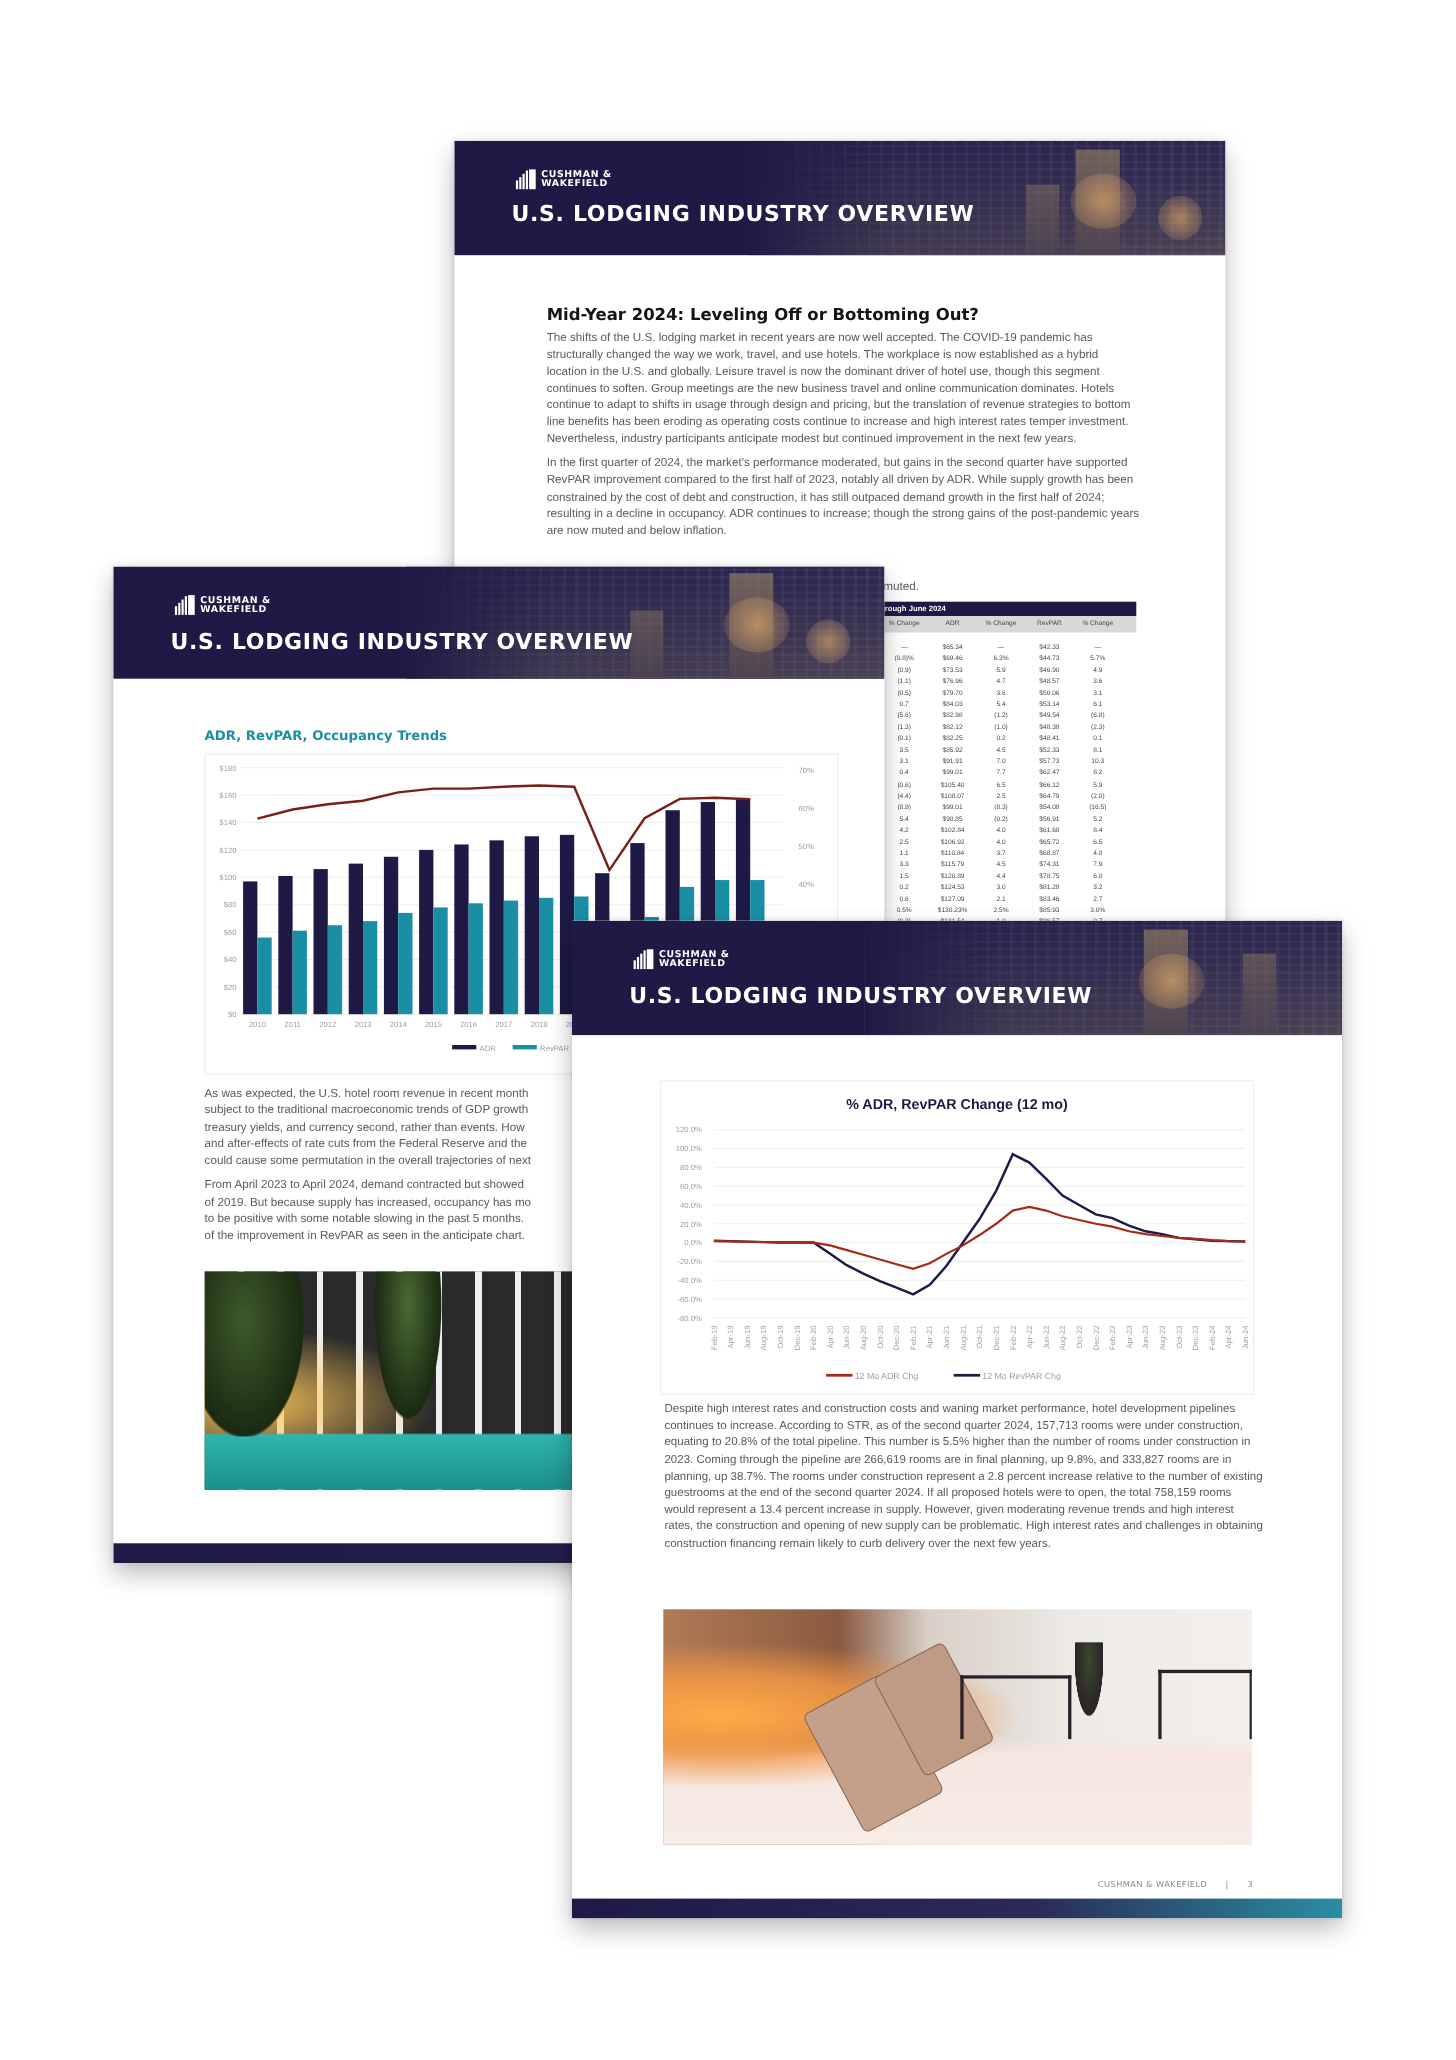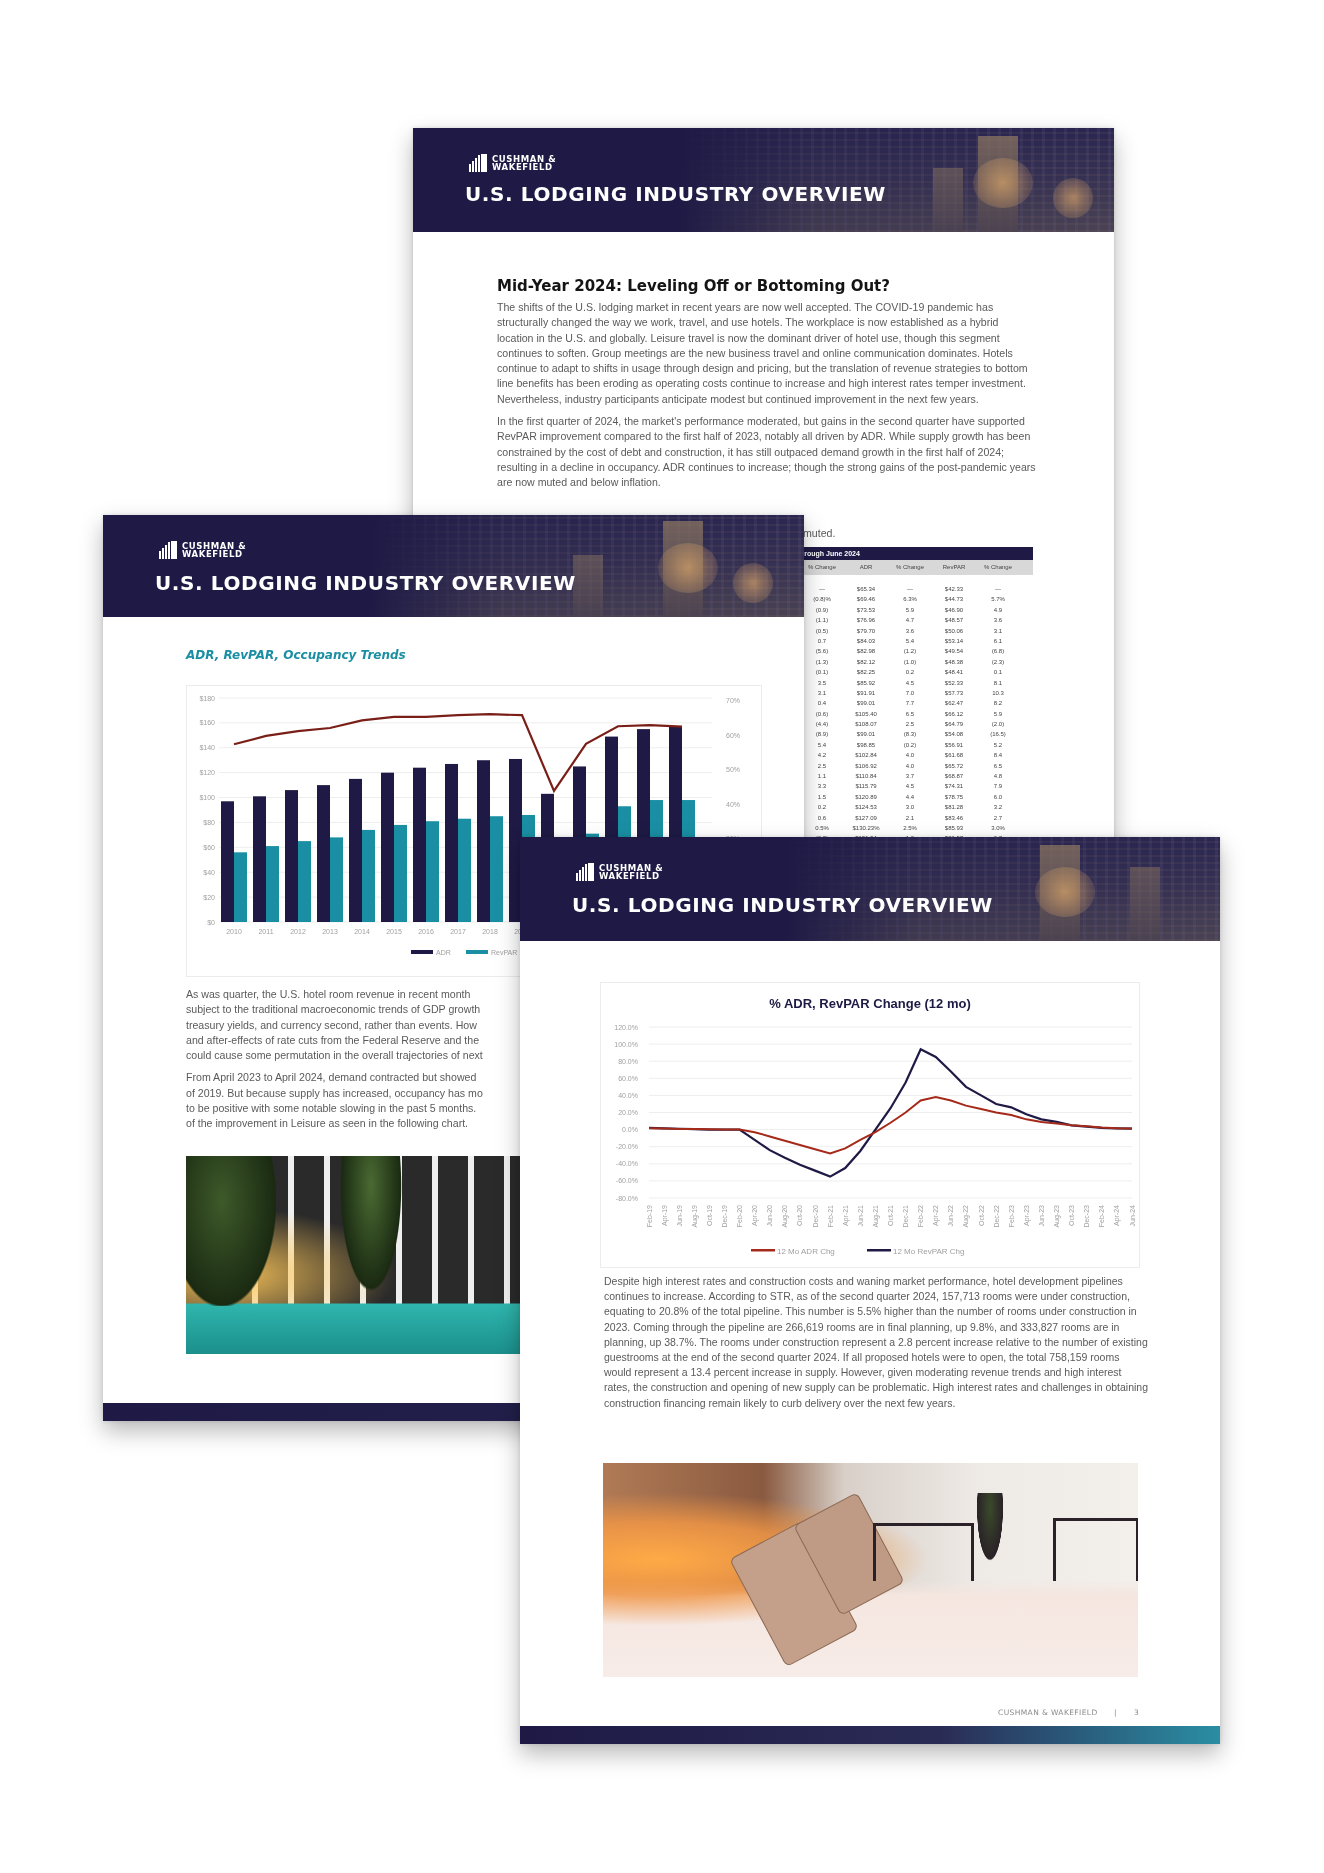--- a/index.html
+++ b/index.html
@@ -313,21 +313,21 @@
           <i style="height:8px"></i>
           <i style="height:11px"></i>
           <i style="height:14px"></i>
           <i style="height:17px"></i>
           <i class="w" style="height:18px"></i>
         </span>
       <span class="txt"><span>CUSHMAN &amp;</span><br><span>WAKEFIELD</span></span>
     </div>
     <div class="htitle" style="left:52px;top:56px;">U.S. LODGING INDUSTRY OVERVIEW</div>
   </div>
-  <div class="teal-title" style="left:83px;top:133px;font-style:italic;">ADR, RevPAR, Occupancy Trends</div>
+  <div class="teal-title" style="left:83px;top:147px;">ADR, RevPAR, Occupancy Trends</div>
   <div class="chartbox" style="left:83px;top:170px;width:574px;height:290px;">
     <svg id="chart1" width="574" height="290">
         <line x1="32" x2="525" y1="236" y2="236" stroke="#eeeeee" stroke-width="1"></line>
         <text x="28" y="238.5" font-size="7" fill="#a0a0a0" text-anchor="end">$0</text>
         <line x1="32" x2="525" y1="211.11111111111111" y2="211.11111111111111" stroke="#eeeeee" stroke-width="1"></line>
         <text x="28" y="213.61111111111111" font-size="7" fill="#a0a0a0" text-anchor="end">$20</text>
         <line x1="32" x2="525" y1="186.22222222222223" y2="186.22222222222223" stroke="#eeeeee" stroke-width="1"></line>
         <text x="28" y="188.72222222222223" font-size="7" fill="#a0a0a0" text-anchor="end">$40</text>
         <line x1="32" x2="525" y1="161.33333333333334" y2="161.33333333333334" stroke="#eeeeee" stroke-width="1"></line>
         <text x="28" y="163.83333333333334" font-size="7" fill="#a0a0a0" text-anchor="end">$60</text>
@@ -397,31 +397,31 @@
         <rect x="224" y="264" width="22" height="4" fill="#1e1a45"></rect>
         <text x="249" y="269" font-size="7" fill="#a0a0a0">ADR</text>
         <rect x="279" y="264" width="22" height="4" fill="#1a8fa3"></rect>
         <text x="304" y="269" font-size="7" fill="#a0a0a0">RevPAR</text>
         <rect x="349" y="264" width="22" height="2" fill="#7a1f18"></rect>
         <text x="374" y="269" font-size="7" fill="#a0a0a0">Occupancy</text>
       </svg>
   </div>
   <div class="body-text" style="left:83px;top:472px;width:420px;white-space:nowrap;">
     <div id="mid-p1" style="margin-bottom:7px;">
-        <div>As was quarter, the U.S. hotel room revenue in recent month</div>
+        <div>As was expected, the U.S. hotel room revenue in recent month</div>
         <div>subject to the traditional macroeconomic trends of GDP growth</div>
         <div>treasury yields, and currency second, rather than events. How</div>
         <div>and after-effects of rate cuts from the Federal Reserve and the</div>
         <div>could cause some permutation in the overall trajectories of next</div>
       </div>
     <div id="mid-p2">
         <div>From April 2023 to April 2024, demand contracted but showed</div>
         <div>of 2019. But because supply has increased, occupancy has mo</div>
         <div>to be positive with some notable slowing in the past 5 months.</div>
-        <div>of the improvement in Leisure as seen in the following chart.</div>
+        <div>of the improvement in RevPAR as seen in the anticipate chart.</div>
       </div>
   </div>
   <div class="photo" style="left:83px;top:641px;width:340px;height:198px;
     background:
       linear-gradient(180deg,rgba(0,0,0,0) 0%,rgba(0,0,0,0) 74%,#2fb5ad 75%,#1b8f8c 100%),
       radial-gradient(ellipse at 12% 60%,rgba(255,200,90,0.95),rgba(255,180,70,0) 40%),
       repeating-linear-gradient(90deg,#2a2a2a 0 30px,#efefef 30px 36px),
       linear-gradient(180deg,#3a3530,#1e1c1a);">
     <div style="position:absolute;left:0;top:0;width:90px;height:150px;background:radial-gradient(ellipse at 40% 30%,#3e5a2a,#1a2a12 70%,rgba(0,0,0,0) 72%);"></div>
     <div style="position:absolute;left:150px;top:0;width:70px;height:150px;background:radial-gradient(ellipse at 50% 20%,#4a6a32,#1a2a12 60%,rgba(0,0,0,0) 62%);"></div>

